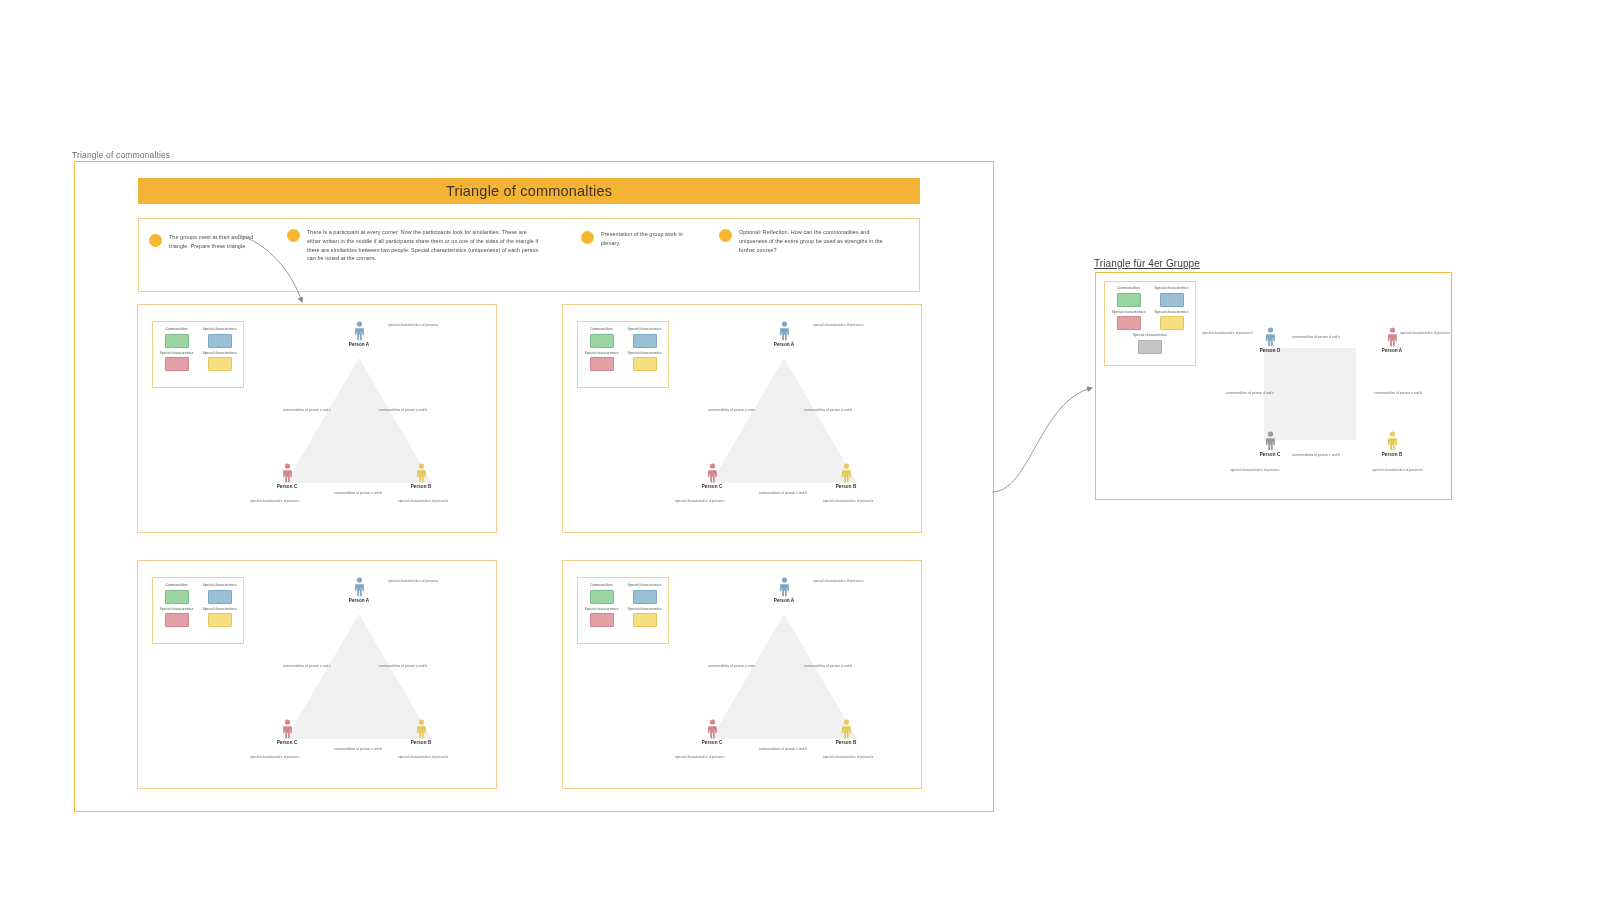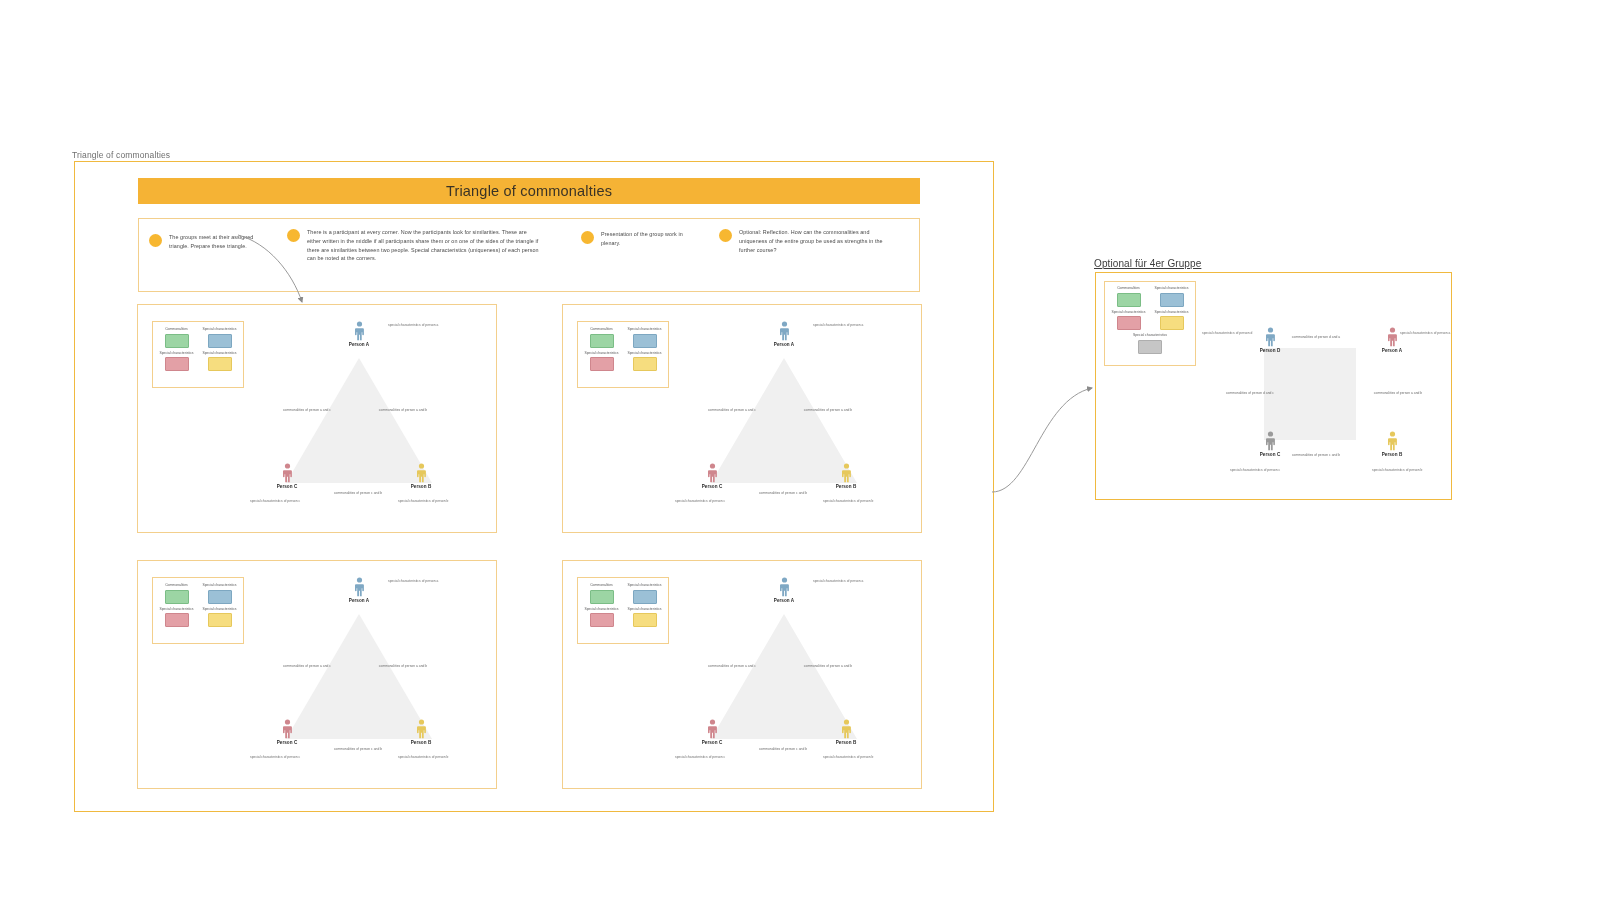--- a/index.html
+++ b/index.html
@@ -378,21 +378,21 @@
           </div>
           <div class="psub" style="left:150px;top:186px;text-align:left;">special characteristics of person b</div>
           <div class="side-label" style="left:24px;top:95px;width:70px;">commonalities of person a and c</div>
           <div class="side-label" style="left:120px;top:95px;width:70px;">commonalities of person a and b</div>
           <div class="side-label" style="left:75px;top:178px;width:70px;">commonalities of person c and b</div>
         </div>
       </div>
 
   </div>
 
-  <div class="right-head">Optional für 4er Gruppe</div>
+  <div class="right-head">Triangle für 4er Gruppe</div>
   <div class="right-frame">
 
     <div class="legend5">
       <div class="legend-grid" id="legend5-grid">
           <div class="legend-cell">
             <div class="legend-cap">Commonalities</div>
             <div class="swatch sw-green"></div>
           </div>
           <div class="legend-cell">
             <div class="legend-cap">Special characteristics</div>

